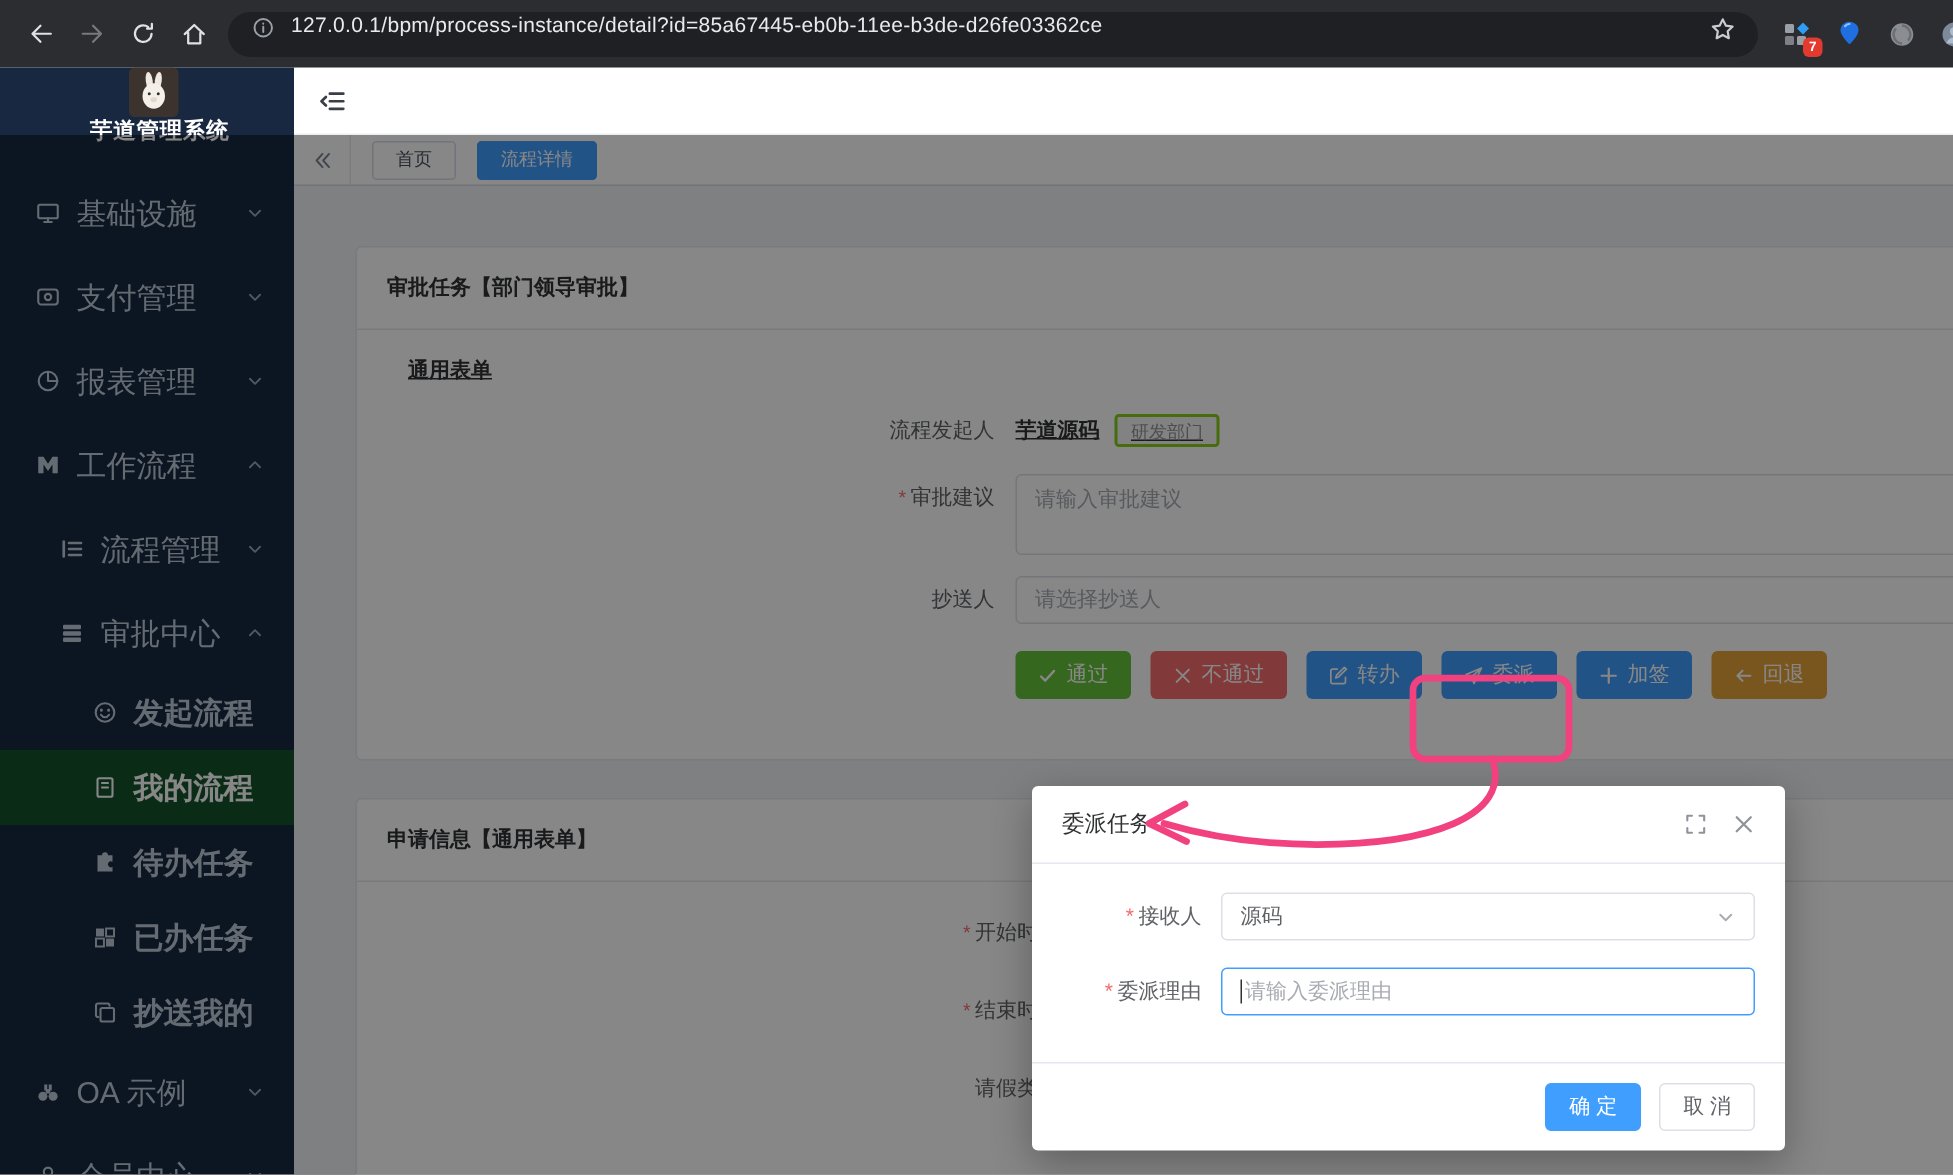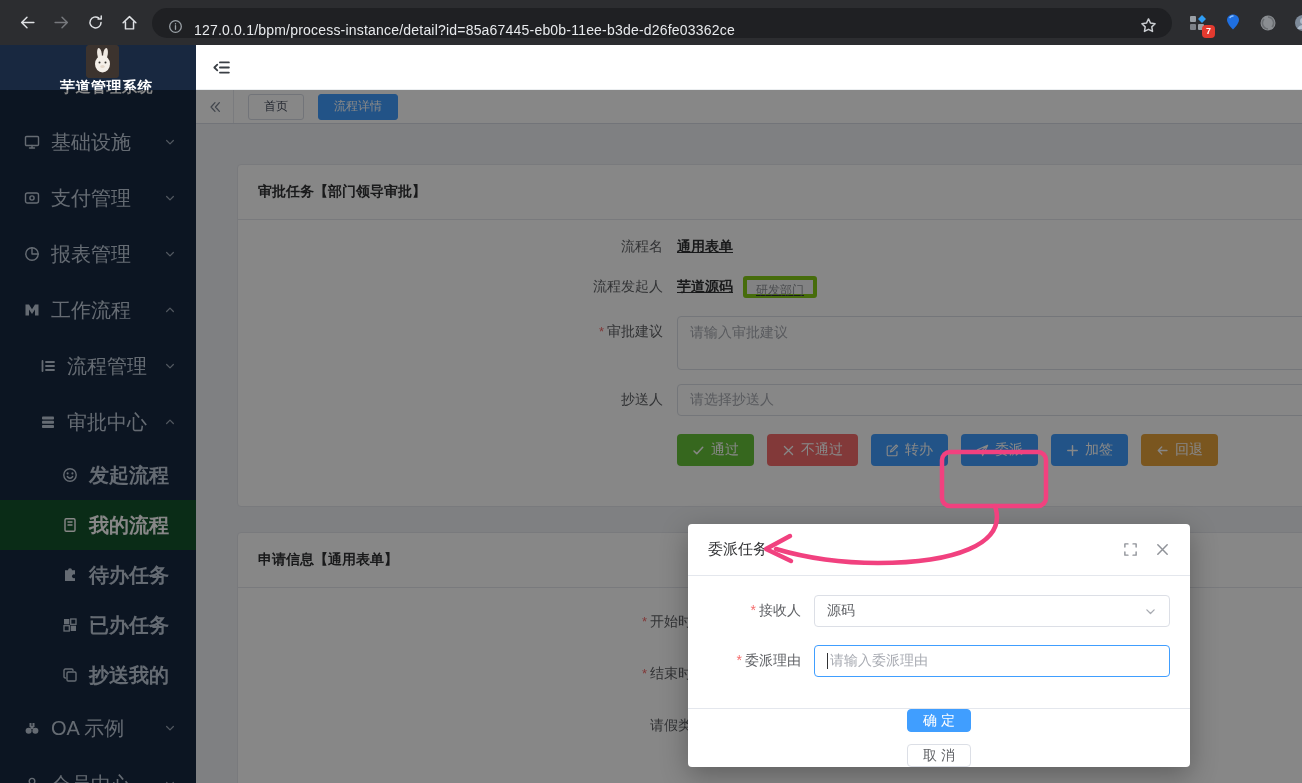--- a/index.html
+++ b/index.html
@@ -4,21 +4,21 @@
 <style>
   * { margin:0; padding:0; box-sizing:border-box; font-family:"Liberation Sans", sans-serif; }
   body { background:#333; }
   .page { position:relative; width:1302px; height:783px; overflow:hidden; background:#fff; }
 
   
   .browser-bar { position:relative; z-index:70; height:45px; background:#2c2d30; display:flex; align-items:center; padding:0 10px; }
   .bicon { width:34px; height:34px; display:flex; align-items:center; justify-content:center; color:#dfe1e4; flex:0 0 auto; }
   .bicon svg { width:17px; height:17px; }
   .bicon.dim { color:#77797d; }
-  .url-pill { flex:0 0 auto; width:1020px; height:30px; margin-left:6px; background:#1f2023; border-radius:15px; display:flex; align-items:flex-end; padding:0 12px; }
+  .url-pill { flex:0 0 auto; width:1020px; height:30px; margin-left:6px; background:#1f2023; border-radius:15px; display:flex; align-items:flex-start; padding:0 12px; }
   .url-pill .info { color:#9aa0a6; width:22px; height:22px; display:flex; align-items:center; justify-content:center; }
   .url-pill .info svg { width:15px; height:15px; }
   .url-text { color:#e8eaed; font-size:14px; margin-left:8px; white-space:nowrap; overflow:hidden; flex:1; letter-spacing:.2px; }
   .url-pill .star { color:#c9ccd0; width:24px; height:24px; display:flex; align-items:center; justify-content:center; }
   .url-pill .star svg { width:17px; height:17px; }
   .ext-tray { display:flex; align-items:center; margin-left:14px; gap:11px; }
   .ext { position:relative; width:24px; height:24px; display:flex; align-items:center; justify-content:center; }
   .ext svg { width:20px; height:20px; }
   .ext .badge { position:absolute; right:-5px; bottom:-3px; min-width:13px; height:13px; border-radius:4px; color:#fff; font-size:9px; font-weight:bold; line-height:13px; text-align:center; padding:0 2px; }
 
@@ -61,21 +61,21 @@
   .card + .card { margin-top:25px; }
   .card-head { padding:18px 20px; border-bottom:1px solid #e4e7ed; font-size:14px; color:#303133; font-weight:bold; }
   .card-body { padding:18px 20px 40px 20px; }
   .frow { display:flex; align-items:center; }
   .frow + .frow { margin-top:18px; }
   .frow.mb20 + .frow { margin-top:20px; }
   .flabel { width:405px; flex:0 0 auto; text-align:right; font-size:14px; color:#606266; }
   .flabel .req { color:#f56c6c; margin-right:3px; font-size:13px; }
   .fval { margin-left:14px; font-size:14px; color:#303133; font-weight:bold; display:flex; align-items:center;text-decoration:underline; }
   .fctrl { margin-left:14px; flex:1; }
-  .tag-info { display:inline-block; margin-left:10px; height:22px; line-height:20px; padding:0 9px; font-size:12px; font-weight:normal; color:#909399; background:#f6f6f7; border:4px solid #84cc16; border-radius:3px; }
+  .tag-info { display:inline-block; margin-left:10px; height:22px; line-height:20px; padding:0 9px; font-size:12px; font-weight:normal; color:#909399; background:#f6f6f7; border:2px solid #84cc16; border-radius:3px; }
   .textarea { height:54px; border:1px solid #dcdfe6; border-radius:4px; background:#fff; padding:7px 12px; font-size:14px; color:#a8abb2; }
   .inputbox { height:32px; border:1px solid #dcdfe6; border-radius:4px; background:#fff; padding:0 12px; font-size:14px; color:#a8abb2; display:flex; align-items:center; }
   .btn-row { display:flex; align-items:center; gap:13px; margin-left:419px; margin-top:18px; }
   .abtn { height:32px; padding:0 15px; border:none; border-radius:4px; color:#fff; font-size:14px; display:flex; align-items:center; gap:6px; cursor:pointer; }
   .abtn svg { width:13px; height:13px; }
   .flabel2 { width:448px; }
 
   
   .dim-overlay { position:absolute; left:0; top:45px; right:0; bottom:0; background:rgba(0,0,0,0.47); z-index:40; }
 
@@ -89,21 +89,21 @@
   .modal-body { height:132px; padding:19px 20px 0 20px; }
   .mrow { display:flex; align-items:center; }
   .mrow + .mrow { margin-top:18px; }
   .mlabel { width:93px; flex:0 0 auto; text-align:right; font-size:14px; color:#606266; }
   .mlabel .req { color:#f56c6c; margin-right:3px; }
   .mctrl { margin-left:13px; width:359px; height:32px; border:1px solid #dcdfe6; border-radius:4px; display:flex; align-items:center; padding:0 12px; font-size:14px; }
   .mctrl.select { color:#606266; }
   .mctrl.select .sel-arrow { margin-left:auto; color:#a8abb2; width:13px; height:13px; }
   .mctrl.focused { border-color:#409eff; color:#a8abb2; }
   .caret { display:inline-block; width:1px; height:16px; background:#303133; margin-right:2px; }
-  .modal-foot { height:59px; border-top:1px solid #e4e7ed; display:flex; align-items:center; justify-content:flex-end; padding:0 20px; gap:12px;flex-direction:column; }
+  .modal-foot { height:59px; border-top:1px solid #e4e7ed; display:flex; align-items:center; justify-content:flex-end; padding:0 20px; gap:12px; }
   .mbtn { height:32px; padding:0 15px; border-radius:4px; font-size:14px; display:flex; align-items:center; cursor:pointer; }
   .mbtn.primary { background:#409eff; border:1px solid #409eff; color:#fff; }
   .mbtn.plain { background:#fff; border:1px solid #dcdfe6; color:#606266; }
 
   
   .annot { position:absolute; left:0; top:0; width:1302px; height:783px; z-index:60; pointer-events:none; }
 </style>
 </head>
 <body>
 
@@ -372,21 +372,20 @@
         <span class="tab">首页</span>
         <span class="tab active">流程详情</span>
       </div>
 
       <div class="content">
 
         <div class="card">
           <div class="card-head">审批任务【部门领导审批】</div>
           <div class="card-body">
             <div class="frow mb20">
-              <span class="flabel">流程名</span>
               <span class="fval">通用表单</span>
             </div>
             <div class="frow" style="margin-top:20px;">
               <span class="flabel">流程发起人</span>
               <span class="fval">
                 <span>芋道源码</span>
                 <span class="tag-info">研发部门</span>
               </span>
             </div>
             <div class="frow" style="margin-top:18px; align-items:flex-start;">

